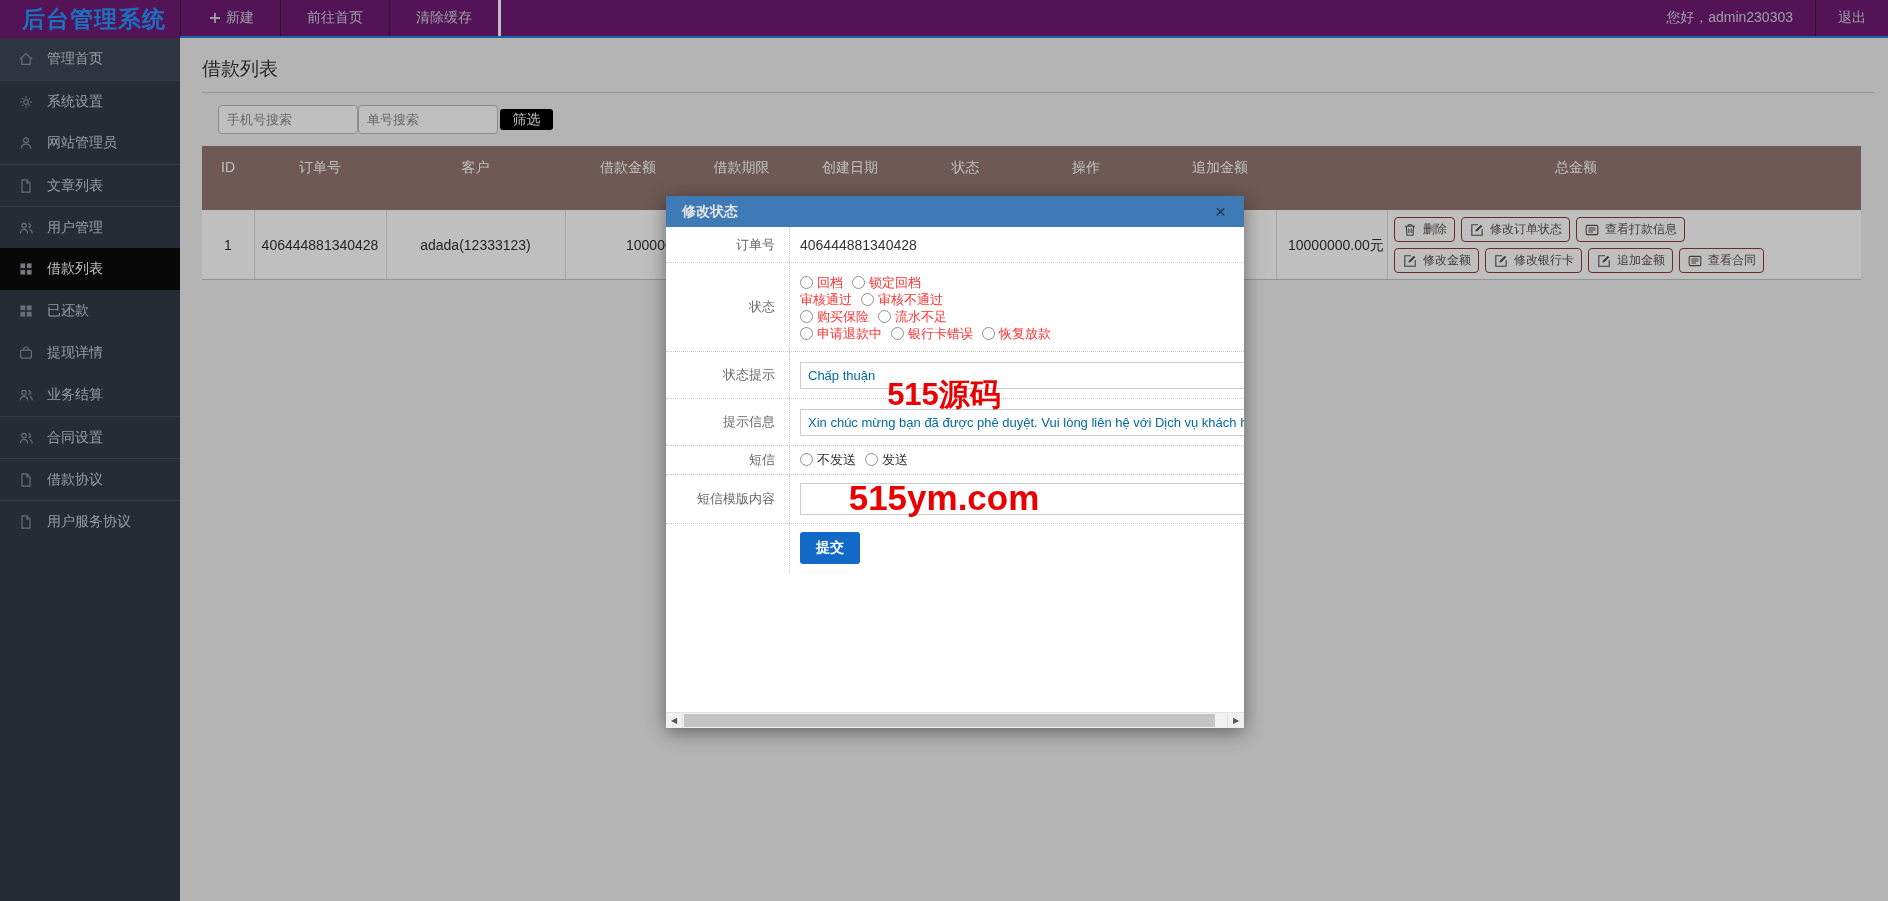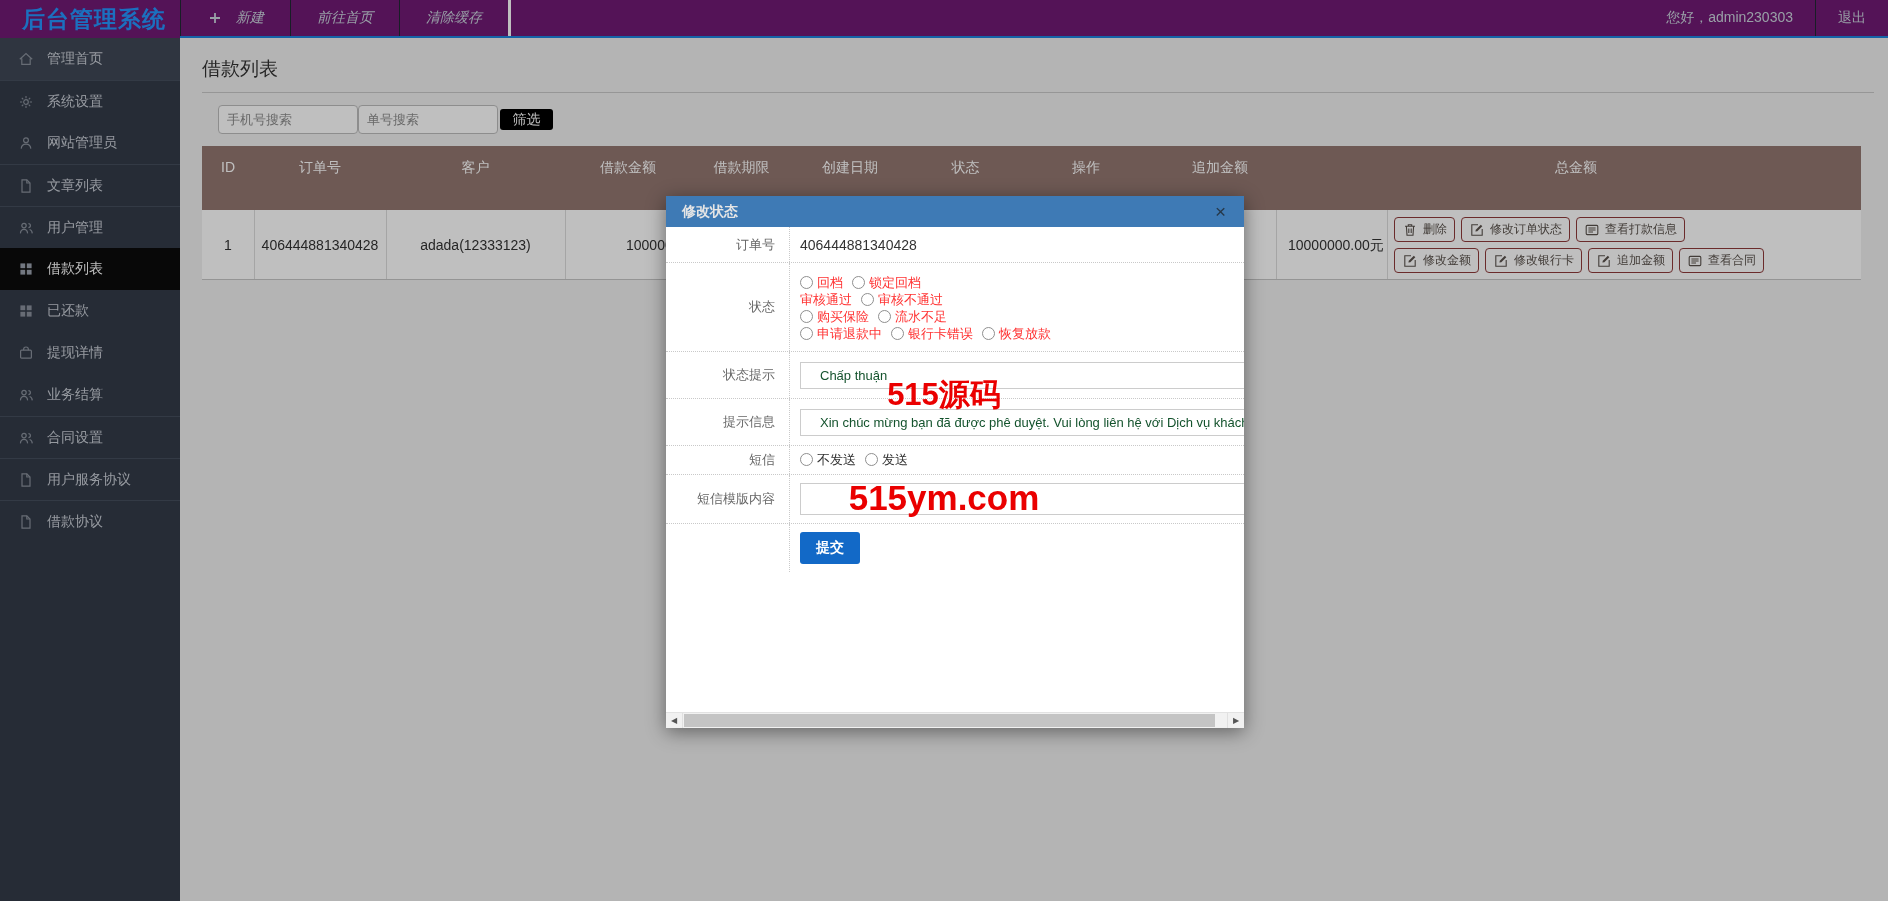--- a/index.html
+++ b/index.html
@@ -3,21 +3,21 @@
 <meta charset="utf-8">
 <style>
   * { box-sizing: border-box; margin: 0; padding: 0; }
   html,body { width:1888px; height:901px; overflow:hidden; }
   body { position:relative; background:#f0f0f0; font-family:"Liberation Sans","DejaVu Sans",sans-serif; }
 
   
   .topbar { position:absolute; top:0; left:0; right:0; height:38px; background:#701a75; display:flex; z-index:10; }
   .logo { width:180px; line-height:38px; padding-left:22px; color:#2496ff; font-size:23px; font-weight:bold; letter-spacing:1px; }
   .top-main { flex:1; display:flex; align-items:stretch; border-bottom:2px solid #1d86e0; }
-  .top-menu-item { display:flex; align-items:center; gap:13px; padding:0 26px; color:#ccd5de; font-size:14px; border-left:1px solid #212933; cursor:pointer;font-style:italic; }
+  .top-menu-item { display:flex; align-items:center; gap:3px; padding:0 26px; color:#ccd5de; font-size:14px; border-left:1px solid #212933; cursor:pointer; }
   .top-menu-item:nth-child(3) { border-right:3px solid #ffffff; }
   .top-spacer { flex:1; }
   .greeting { display:flex; align-items:center; padding:0 22px; color:#ccd5de; font-size:14px; }
   .logout { display:flex; align-items:center; padding:0 22px; color:#ccd5de; font-size:14px; border-left:1px solid #212933; cursor:pointer; }
 
   
   .sidebar { position:absolute; top:38px; left:0; bottom:0; width:180px; background:#333b49; z-index:10; }
   .side-item { height:42px; display:flex; align-items:center; padding-left:18px; color:#c9ced6; font-size:14px; cursor:pointer; }
   .side-item .icn { margin-right:13px; color:#8a919c; }
   .side-item.group-start { border-top:1px solid #454e5d; }
@@ -55,21 +55,21 @@
   .m-row { display:flex; border-bottom:1px dotted #c9c9c9; }
   .m-label { width:124px; flex:none; text-align:right; padding-right:14px; color:#666; font-size:13px; border-right:1px dotted #c9c9c9; display:flex; align-items:center; justify-content:flex-end; }
   .m-value { flex:1; padding-left:10px; display:flex; align-items:center; font-size:14px; color:#333; min-width:0; }
   .r-order { height:36px; }
   .r-status { height:89px; }
   .r-status .m-value { display:block; padding-top:11px; }
   .r-tip, .r-msg { height:47px; }
   .r-sms { height:29px; }
   .r-tpl { height:49px; }
   .r-submit { height:48px; border-bottom:none; }
-  .m-input { width:470px; height:27px; border:1px solid #ccc; background:#fff; font-size:13px; color:#14532d; padding:0 19px; flex:none; }
+  .m-input { width:470px; height:27px; border:1px solid #ccc; background:#fff; font-size:13px; color:#0369a1; padding:0 7px; flex:none; }
   .m-input.tall { height:32px; }
   .status-line { font-size:13px; color:#ff3232; line-height:17px; white-space:nowrap; }
   .opt { margin-right:9px; }
   .rdo { display:inline-block; width:13px; height:13px; border:1px solid #8f8f8f; border-radius:50%; background:#fff; vertical-align:-2px; margin-right:4px; cursor:pointer; }
   .sms-opts { font-size:13px; color:#333; }
   .btn-submit { background:#1269c7; color:#fff; border:none; border-radius:3px; font-size:14px; font-weight:bold; padding:7px 16px; cursor:pointer; }
   .m-filler { height:140px; background:#fff; }
   .h-scroll { position:absolute; left:0; right:0; bottom:0; height:16px; background:#f1f1f1; border-top:1px solid #e2e2e2; }
   .h-arrow { position:absolute; top:0; width:17px; height:15px; background:#f1f1f1; color:#555; font-size:8px; line-height:15px; text-align:center; cursor:pointer; }
   .h-arrow.left { left:0; border-right:1px solid #e0e0e0; }
@@ -184,28 +184,28 @@
         <path d="M2.4 13.4c.2-2.6 1.7-4 3.6-4s3.4 1.4 3.6 4" fill="none" stroke="currentColor" stroke-width="1.2"></path>
         <path d="M10.4 3.6a2 2 0 110 4M11.6 9.5c1.6.4 2.5 1.7 2.7 3.9" fill="none" stroke="currentColor" stroke-width="1.2"></path>
       </svg>
       <span>合同设置</span>
     </div>
     <div class="side-item group-start">
       <svg class="icn" viewBox="0 0 16 16">
         <path d="M4 1.8h4.8L12 5v9.2H4z" fill="none" stroke="currentColor" stroke-width="1.2"></path>
         <path d="M8.8 1.8V5H12" fill="none" stroke="currentColor" stroke-width="1.2"></path>
       </svg>
-      <span>用户服务协议</span>
+      <span>借款协议</span>
     </div>
     <div class="side-item group-start">
       <svg class="icn" viewBox="0 0 16 16">
         <path d="M4 1.8h4.8L12 5v9.2H4z" fill="none" stroke="currentColor" stroke-width="1.2"></path>
         <path d="M8.8 1.8V5H12" fill="none" stroke="currentColor" stroke-width="1.2"></path>
       </svg>
-      <span>借款协议</span>
+      <span>用户服务协议</span>
     </div>
   </div>
 
 <div class="content">
   <div class="page-title">借款列表</div>
 
   <div class="filter-row">
     <input type="text" placeholder="手机号搜索" style="">
     <input type="text" placeholder="单号搜索" style="">
     <button class="btn-filter">筛选</button>

